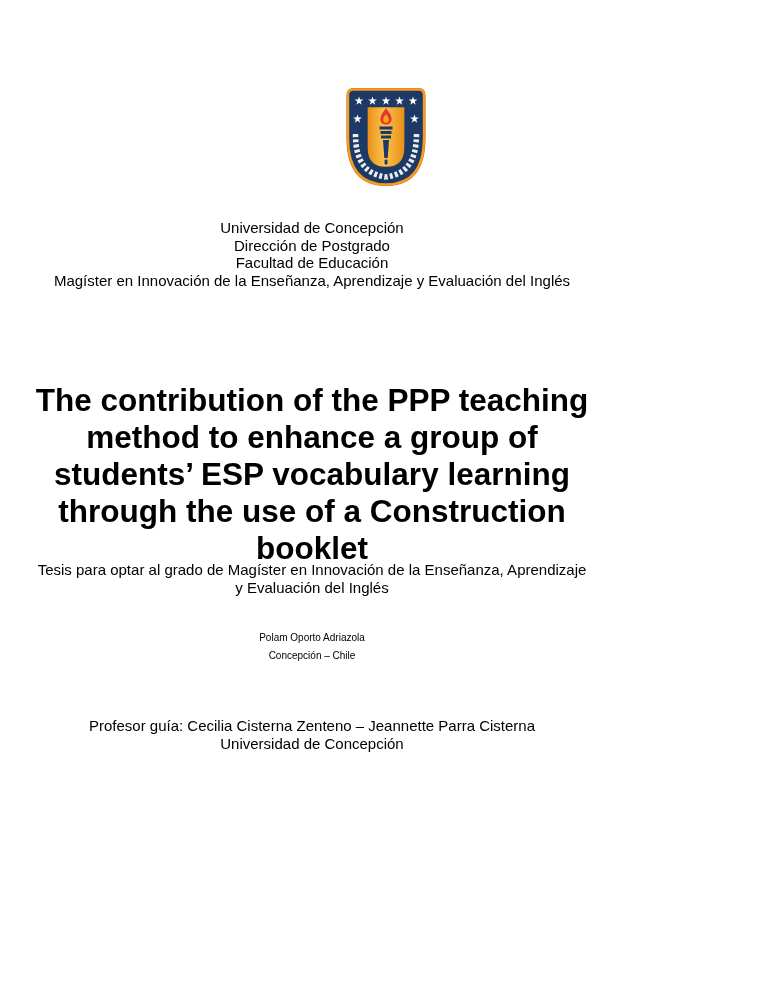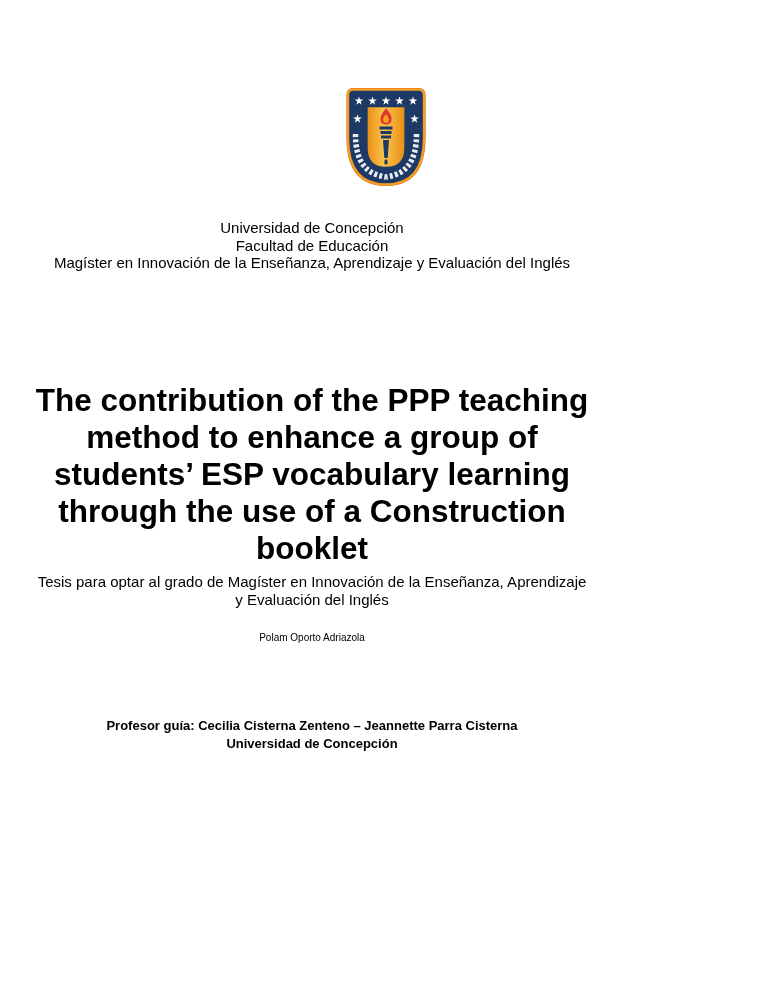--- a/index.html
+++ b/index.html
@@ -38,34 +38,33 @@
   }
   .thesis-title {
     top: 382px;
     margin: 0;
     font-size: 31.5px;
     font-weight: bold;
     line-height: 37px;
     letter-spacing: 0;
   }
   .degree-note {
-    top: 573px;
+    top: 561px;
     font-size: 15px;
     line-height: 18px;
   }
   .author-block {
     top: 629px;
     font-size: 10px;
     line-height: 18px;
   }
   .advisor-block {
     top: 717px;
-    font-size: 13px;
+    font-size: 15px;
     line-height: 18px;
-    font-weight: bold;
   }
 </style>
 </head>
 <body>
 
 <div class="page">
 
   <svg class="crest" viewBox="0 0 79 98" role="img">
     <defs>
       <linearGradient id="goldGrad" x1="0" y1="0" x2="1" y2="0">
@@ -104,35 +103,37 @@
     </g>
 
     <g fill="none" stroke-width="5.5" stroke-dasharray="3 2.2" stroke="#e9edf2">
       <path d="M9,46 C9,72 18,86 39.5,89"></path>
       <path d="M70,46 C70,72 61,86 39.5,89"></path>
     </g>
   </svg>
 
   <div class="centered inst-header">
     <div>Universidad de Concepción</div>
+    <div>Dirección de Postgrado</div>
     <div>Facultad de Educación</div>
     <div>Magíster en Innovación de la Enseñanza, Aprendizaje y Evaluación del Inglés</div>
   </div>
 
   <h1 class="centered thesis-title multiline">The contribution of the PPP teaching
 method to enhance a group of
 students’ ESP vocabulary learning
 through the use of a Construction
 booklet</h1>
 
   <div class="centered degree-note multiline">Tesis para optar al grado de Magíster en Innovación de la Enseñanza, Aprendizaje
 y Evaluación del Inglés</div>
 
   <div class="centered author-block">
     <div>Polam Oporto Adriazola</div>
+    <div>Concepción – Chile</div>
   </div>
 
   <div class="centered advisor-block">
     <div>Profesor guía: Cecilia Cisterna Zenteno – Jeannette Parra Cisterna</div>
     <div>Universidad de Concepción</div>
   </div>
 
 </div>
 
 </body></html>

